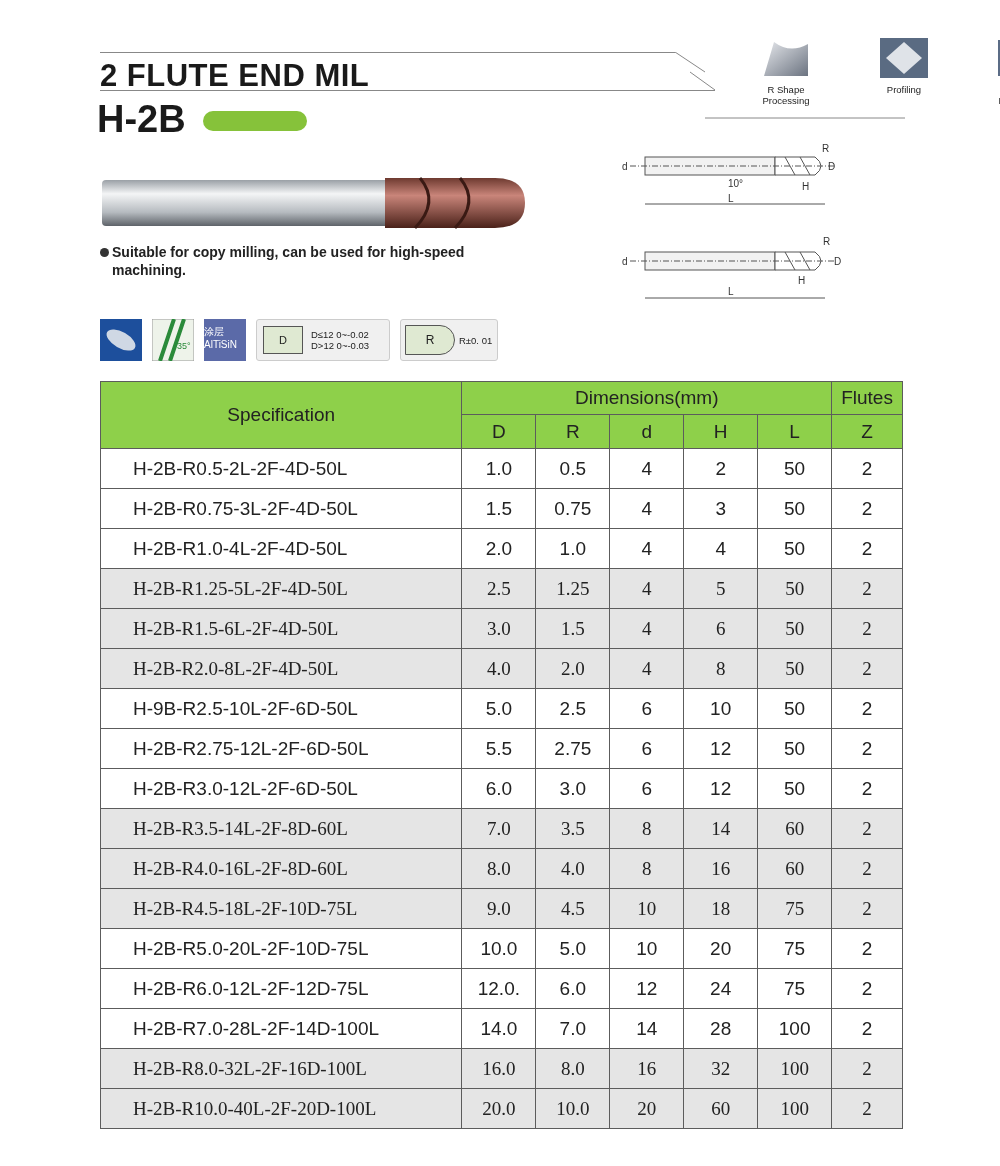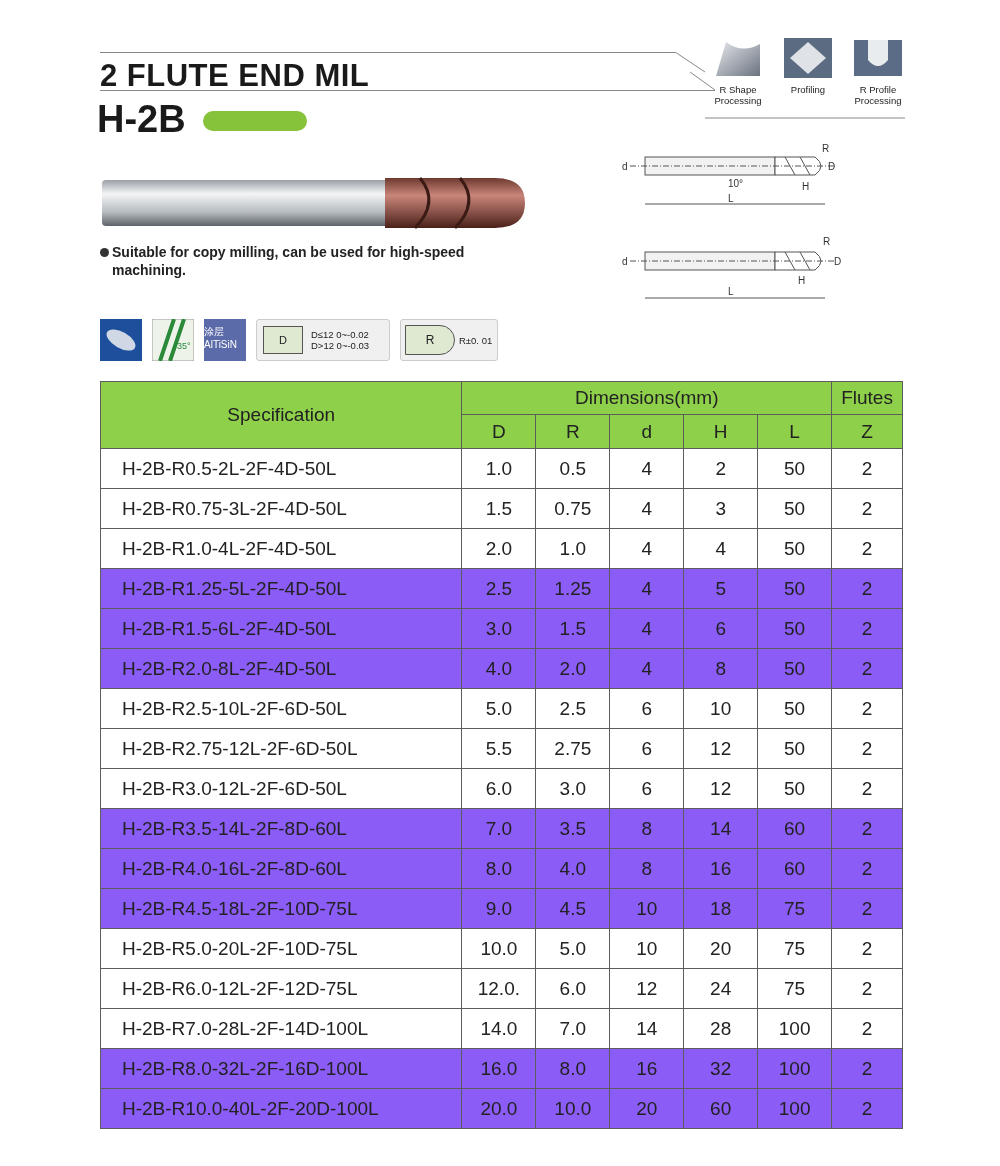--- a/index.html
+++ b/index.html
@@ -4,35 +4,35 @@
 <style>
   * { box-sizing: border-box; margin: 0; padding: 0; }
   body { width: 1000px; height: 1166px; background: #ffffff; position: relative; font-family: "Liberation Sans", "DejaVu Sans", sans-serif; color: #222; overflow: hidden; }
   .abs { position: absolute; }
   .title { left: 100px; top: 58px; font-size: 31px; font-weight: bold; color: #1a1a1a; letter-spacing: 0.5px; }
   .model { left: 97px; top: 98px; font-size: 38px; font-weight: bold; color: #1a1a1a; }
   .badge { left: 203px; top: 111px; width: 104px; height: 20px; background: #86c23a; border-radius: 10px; color: #fff; font-size: 8px; line-height: 8px; text-align: center; padding-top: 20px; font-weight: bold; }
   .line1 { left: 100px; top: 52px; width: 575px; height: 1px; background: #888; }
   .line2 { left: 100px; top: 90px; width: 615px; height: 1px; background: #888; }
   .feat-icons { left: 710px; top: 38px; display: flex; gap: 14px; }
-  .feat { width: 56px; text-align: center; font-size: 9.5px; color: #222; }
+  .feat { width: 56px; text-align: center; font-size: 9.5px; color: #222; margin-left: 48px; }
   .feat .ic { width: 52px; height: 40px; margin: 0 auto 4px auto; }
   .tool { left: 100px; top: 172px; width: 425px; height: 62px; }
   .bullets { left: 100px; top: 243px; font-size: 14px; font-weight: bold; color: #222; line-height: 18px; }
   .bullets .b { margin-bottom: 9px; padding-left: 12px; position: relative; }
   .bullets .b:before { content: ""; position: absolute; left: 0; top: 5px; width: 9px; height: 9px; border-radius: 50%; background: #333; }
   .spec-icons { left: 100px; top: 319px; display: flex; gap: 10px; align-items: center; }
   .si { height: 42px; border: 1px solid #ccc; background: #f0f0f0; }
   table { position: absolute; left: 100px; top: 381px; width: 803px; border-collapse: collapse; font-size: 19px; }
   th, td { border: 1px solid #5c5c5c; text-align: center; }
   th { background: #8ed04a; font-weight: normal; color: #222; }
   .hdr-spec { width: 347px; font-size: 19px; }
   td { height: 40px; color: #222; }
-  td.spec { text-align: left; padding-left: 21px; }
-  tr.alt td { background: #8b5cf6; }
+  td.spec { text-align: left; padding-left: 32px; }
+  tr.alt td { background: #e5e5e5; font-family: Liberation Serif, serif; }
   .diagram { left: 620px; top: 140px; }
 </style>
 </head>
 <body>
 
 <div class="abs line1"></div>
 <div class="abs line2"></div>
 <svg class="abs" style="left:670px;top:52px" width="50" height="40">
   <line x1="5" y1="0" x2="35" y2="20" stroke="#888" stroke-width="1"></line>
   <line x1="45" y1="38" x2="20" y2="20" stroke="#888" stroke-width="1"></line>
@@ -217,21 +217,21 @@
       <tr class="alt">
         <td class="spec">H-2B-R2.0-8L-2F-4D-50L</td>
         <td>4.0</td>
         <td>2.0</td>
         <td>4</td>
         <td>8</td>
         <td>50</td>
         <td>2</td>
       </tr>
       <tr>
-        <td class="spec">H-2B-R2.5-10L-2F-6D-50L</td>
+        <td class="spec">H-9B-R2.5-10L-2F-6D-50L</td>
         <td>5.0</td>
         <td>2.5</td>
         <td>6</td>
         <td>10</td>
         <td>50</td>
         <td>2</td>
       </tr>
       <tr>
         <td class="spec">H-2B-R2.75-12L-2F-6D-50L</td>
         <td>5.5</td>

